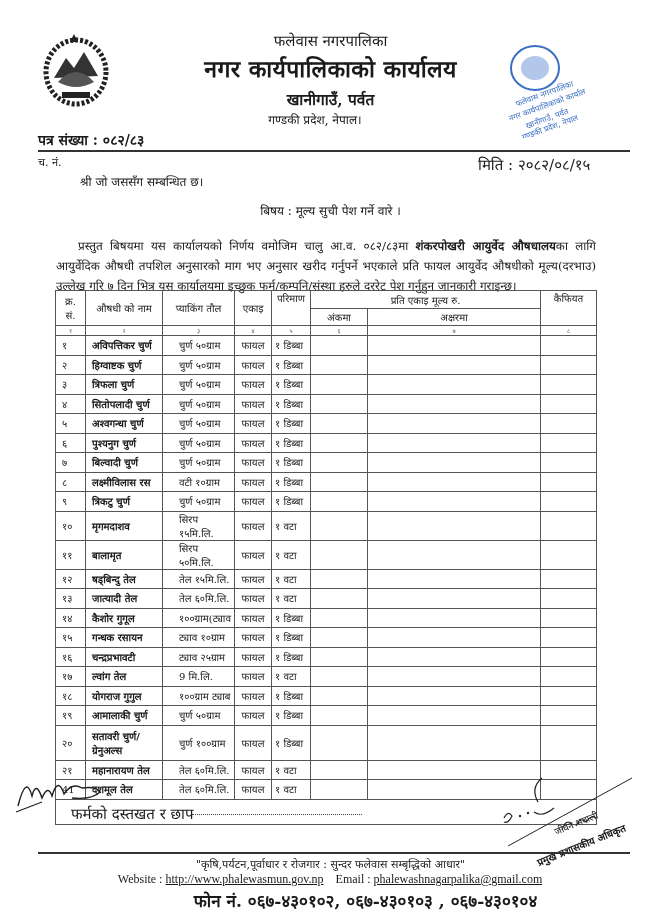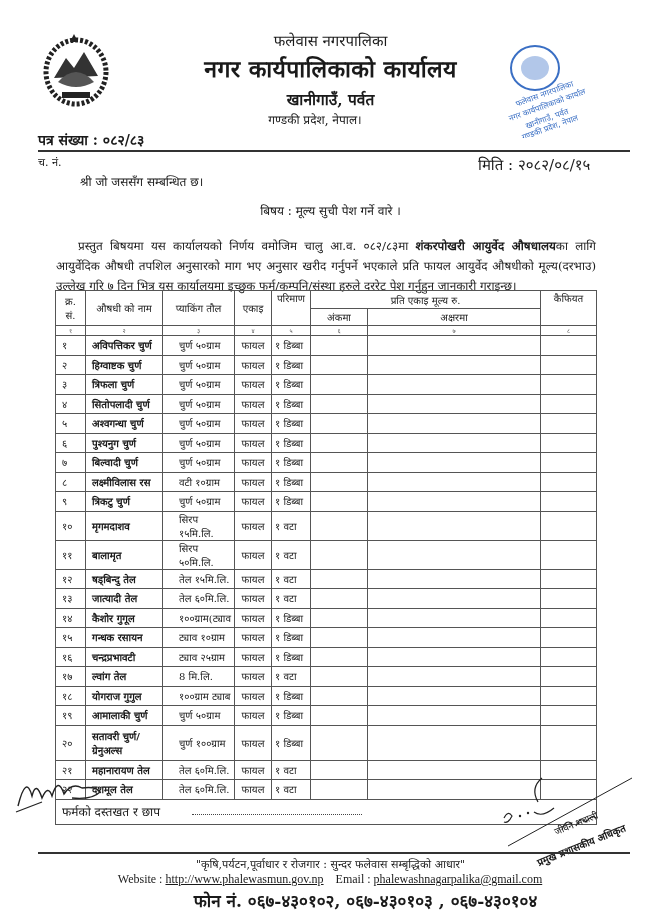--- a/index.html
+++ b/index.html
@@ -28,21 +28,21 @@
   #price-table .num-row td { height:9px; font-size:6px; text-align:center; color:#555; padding:0; }
   #price-table .drow td { height:18.5px; }
   #price-table .drow.tall td { height:34px; }
   #price-table td.sn { text-align:left; padding-left:6px; }
   #price-table td.nm { font-weight:bold; padding-left:6px; }
   #price-table td.pk { padding-left:16px; }
   #price-table td.un { text-align:center; }
   #price-table td.qt { }
   #price-table .blank-row td { height:24px; }
 
-  #firm-sign-label { left:62px; top:803px; font-size:12px; }
+  #firm-sign-label { left:71px; top:803px; font-size:15px; }
   #firm-sign-dots { left:192px; top:806px; width:170px; border-bottom:1px dotted #444; height:8px; }
   #footer-rule { left:38px; top:852px; width:592px; height:2px; background:#333; }
   #motto { left:0; width:661px; top:856px; font-size:11px; }
   #web-line { left:0; width:660px; top:872px; font-size:12px; font-family:"Liberation Serif", serif; }
   #web-line a { color:#1a1a1a; text-decoration:underline; }
   #phone-line { left:0; width:661px; top:889px; font-size:17px; font-weight:bold;padding-left:35px; }
   #sig-left { left:12px; top:768px; width:95px; height:50px; }
   #sig-right { left:502px; top:768px; width:150px; height:90px; }
   #officer-name { left:557px; top:825px; font-size:9.5px; transform:rotate(-22deg); transform-origin:left bottom; }
   #officer-title { left:540px; top:855px; font-size:10px; font-weight:bold; transform:rotate(-22deg); transform-origin:left bottom; }
@@ -275,21 +275,21 @@
         <td class="pk">ट्याव २५ग्राम</td>
         <td class="un">फायल</td>
         <td class="qt">१ डिब्बा</td>
         <td class="fg"></td>
         <td class="wd"></td>
         <td class="rm"></td>
       </tr>
       <tr class="drow">
         <td class="sn">१७</td>
         <td class="nm">ल्वांग तेल</td>
-        <td class="pk">8 मि.लि.</td>
+        <td class="pk">9 मि.लि.</td>
         <td class="un">फायल</td>
         <td class="qt">१ वटा</td>
         <td class="fg"></td>
         <td class="wd"></td>
         <td class="rm"></td>
       </tr>
       <tr class="drow">
         <td class="sn">१८</td>
         <td class="nm">योगराज गुगुल</td>
         <td class="pk">१००ग्राम ट्याब</td>
@@ -323,21 +323,21 @@
         <td class="sn">२१</td>
         <td class="nm">महानारायण तेल</td>
         <td class="pk">तेल ६०मि.लि.</td>
         <td class="un">फायल</td>
         <td class="qt">१ वटा</td>
         <td class="fg"></td>
         <td class="wd"></td>
         <td class="rm"></td>
       </tr>
       <tr class="drow">
-        <td class="sn">२२</td>
+        <td class="sn">41</td>
         <td class="nm">दशमूल तेल</td>
         <td class="pk">तेल ६०मि.लि.</td>
         <td class="un">फायल</td>
         <td class="qt">१ वटा</td>
         <td class="fg"></td>
         <td class="wd"></td>
         <td class="rm"></td>
       </tr>
       <tr class="blank-row">
         <td colspan="8"></td>

